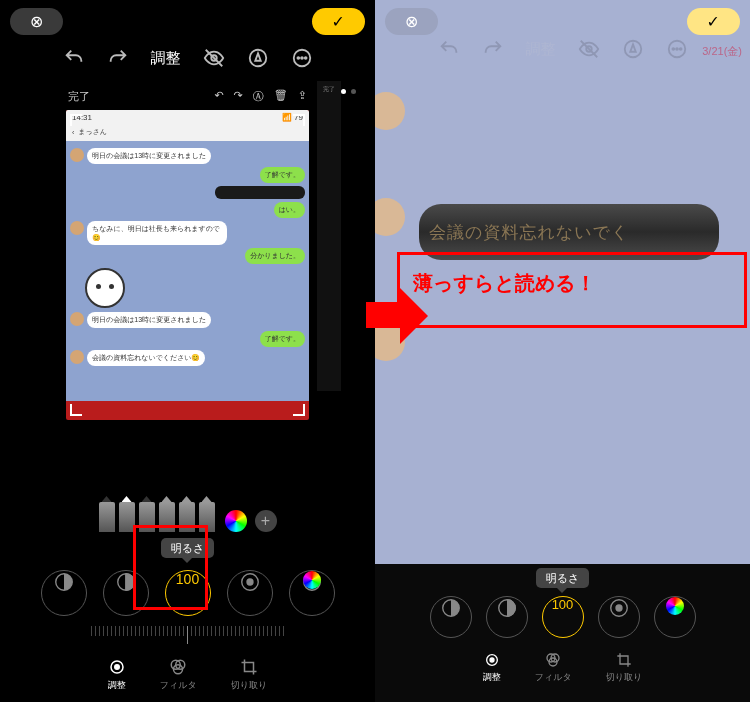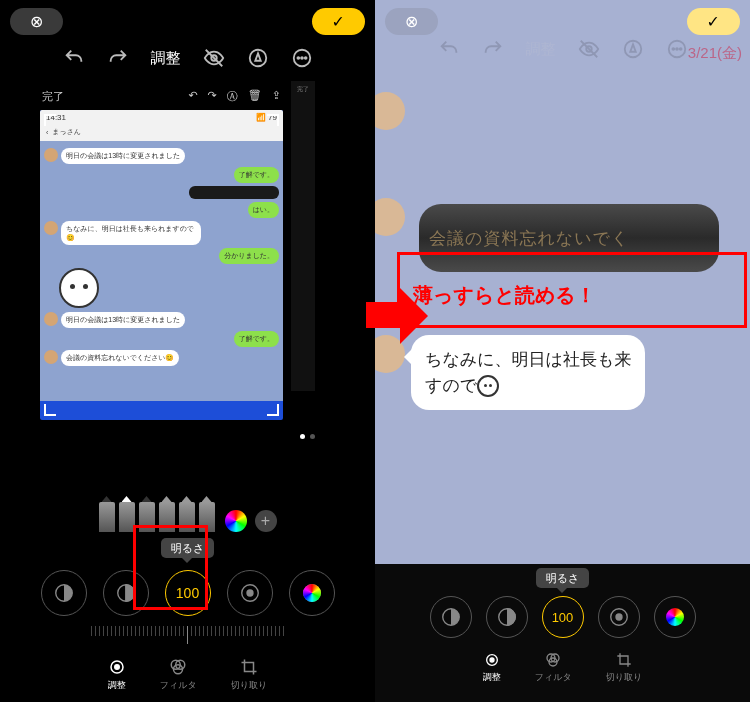--- a/index.html
+++ b/index.html
@@ -8,25 +8,25 @@
 .panel.left{width:375px;background:#000}
 .panel.right{width:375px;background:#a7b1d2;overflow:hidden}
 .topbar{display:flex;justify-content:space-between;padding:8px 10px}
 .pill{border-radius:20px;padding:4px 20px;display:flex;align-items:center;justify-content:center}
 .pill.gray{background:#3a3a3a}.pill.yellow{background:#ffca00;color:#000}
 .panel.right .pill.gray{background:#9ba3bf}.panel.right .pill.yellow{background:#ffe584}
 .toolbar{display:flex;align-items:center;justify-content:center;gap:22px;padding:4px 0 8px;color:#bbb}
 .toolbar .title{color:#fff;font-size:15px}
 .panel.right .toolbar{color:#8f97b4}.panel.right .toolbar .title{color:#aeb6d2}
 .iconbtn{width:22px;height:22px;display:flex;align-items:center;justify-content:center;cursor:pointer}
-.canvas{flex:1;display:flex;flex-direction:column;align-items:flex-end;justify-content:flex-start;padding:4px 60px 0}
+.canvas{flex:1;display:flex;flex-direction:row;align-items:flex-start;justify-content:flex-start;padding:4px 60px 0}
 .shot-outer{width:255px;background:#000;padding:6px;border-radius:2px}
 .shot-bar{display:flex;align-items:center;justify-content:space-between;color:#ccc;font-size:11px;padding:2px 2px 6px}
 .shot-bar .icons{display:flex;gap:10px}
-.shot{background:#1d4ed8;position:relative;height:310px;border-radius:2px;overflow:hidden;font-size:7px}
+.shot{background:#b91c1c;position:relative;height:310px;border-radius:2px;overflow:hidden;font-size:7px}
 .shot .status{display:flex;justify-content:space-between;padding:3px 6px;font-size:8px;color:#333;background:#f2f2f2}
 .shot .nav{display:flex;align-items:center;gap:4px;padding:2px 6px 4px;background:#f2f2f2;color:#444}
 .shot .chat{background:#8ea3cf;padding:4px;height:260px;position:relative}
 .msg{display:flex;margin:3px 0;gap:3px}
 .msg.r{justify-content:flex-end}
 .bub{background:#fff;border-radius:8px;padding:3px 5px;max-width:140px;font-size:7px;color:#333}
 .msg.r .bub{background:#8de04b}
 .av{width:14px;height:14px;border-radius:50%;background:#d4a574;flex-shrink:0}
 .sticker{width:40px;height:40px;background:#fff;border-radius:50%;border:2px solid #333;position:relative;margin:4px 0 4px 15px}
 .sticker::before,.sticker::after{content:"";position:absolute;width:5px;height:5px;background:#333;border-radius:50%;top:14px}
@@ -45,50 +45,50 @@
 .dots span.on{background:#fff}
 .pens{display:flex;align-items:flex-end;justify-content:center;gap:4px;padding:0 10px 6px;height:34px}
 .pen{width:16px;height:30px;background:linear-gradient(#999,#555);border-radius:2px 2px 0 0;position:relative}
 .pen::before{content:"";position:absolute;top:-6px;left:3px;width:10px;height:6px;background:#999;clip-path:polygon(50% 0,100% 100%,0 100%)}
 .pen.p1::before{background:#333}.pen.p2::before{background:#fff}.pen.p3::before{background:#333}
 .colorbtn{width:22px;height:22px;border-radius:50%;background:conic-gradient(red,yellow,lime,cyan,blue,magenta,red);margin-left:6px}
 .plusbtn{width:22px;height:22px;border-radius:50%;background:#444;color:#aaa;display:flex;align-items:center;justify-content:center;margin-left:4px}
 .tooltip{background:#444;color:#fff;font-size:11px;padding:4px 10px;border-radius:5px;position:relative;margin:0 auto}
 .tooltip::after{content:"";position:absolute;bottom:-5px;left:50%;transform:translateX(-50%);border:5px solid transparent;border-top-color:#444;border-bottom:0}
 .adjust-row{display:flex;justify-content:center;gap:16px;padding:14px 0 6px}
-.adial{width:46px;height:46px;border-radius:50%;border:1.5px solid #555;display:flex;align-items:center;justify-content:center;color:#888;cursor:pointer}
+.adial{width:46px;height:46px;border-radius:50%;border:1.5px solid #555;display:flex;align-items:flex-start;justify-content:center;color:#888;cursor:pointer}
 .adial.active{border-color:#ffca00;color:#ffca00}
 .adial svg{width:22px;height:22px}
 .slider{height:26px;display:flex;align-items:center;justify-content:center;position:relative;margin:0 20px}
 .ticks{display:flex;gap:3px}.ticks span{width:1px;height:10px;background:#444}
 .ticks span.mid{height:18px;background:#888}
 .bottom-tabs{display:flex;justify-content:center;gap:34px;padding:10px 0;font-size:9px;color:#888}
 .bottom-tabs .tab{display:flex;flex-direction:column;align-items:center;gap:3px;cursor:pointer}
 .bottom-tabs .tab.active{color:#fff}
 .redbox{position:absolute;border:3px solid #ff0000;pointer-events:none}
 .arrow{position:absolute;left:366px;top:280px;width:60px;height:70px;z-index:10}
 .arrow::before{content:"";position:absolute;left:0;top:22px;width:36px;height:26px;background:#ff0000}
 .arrow::after{content:"";position:absolute;left:34px;top:8px;border:28px solid transparent;border-left:28px solid #ff0000;border-right:0}
 
 .rchat{position:absolute;inset:0;background:#a7b1d2;padding-top:64px}
 .rmsg{display:flex;align-items:flex-start;gap:6px;margin:10px 0 18px;padding:0 4px}
 .rav{width:38px;height:38px;border-radius:50%;background:#d9b896;flex-shrink:0;margin-left:-12px}
 .rbub{background:#fff;border-radius:18px;padding:12px 14px;font-size:17px;color:#222;line-height:1.5;position:relative}
 .rbub::before{content:"";position:absolute;left:-7px;top:14px;border:8px solid transparent;border-right-color:#fff;border-left:0}
-.rscrib{background:linear-gradient(#4a4a4a,#2a2a2a,#4a4a4a);height:68px;border-radius:22px;width:300px;position:relative;margin-left:8px;margin-top:6px;display:flex;align-items:center;padding-left:10px}
+.rscrib{background:linear-gradient(#4a4a4a,#2a2a2a,#4a4a4a);height:56px;border-radius:22px;width:300px;position:relative;margin-left:8px;margin-top:6px;display:flex;align-items:center;padding-left:10px}
 .rscrib span{color:#8a7654;font-size:17px;letter-spacing:1px}
 .caption{color:#ff0000;font-weight:bold;font-size:20px;margin:10px 0 10px 38px}
 .emoji{display:inline-block;width:22px;height:22px;border:2px solid #333;border-radius:50%;background:#fff;vertical-align:middle;position:relative}
 .emoji::before,.emoji::after{content:"";position:absolute;width:3px;height:3px;background:#333;border-radius:50%;top:7px}
 .emoji::before{left:5px}.emoji::after{right:5px}
 .right-bottom{position:absolute;left:0;right:0;bottom:0;background:#0a0a0a;padding:4px 0 8px}
 .panel.right .adjust-row{gap:14px;padding:10px 0 4px}
 .panel.right .adial{width:42px;height:42px}
 .panel.right .tooltip{margin-bottom:-2px}
-.rdate{position:absolute;top:44px;right:8px;color:#b68;font-size:15px}
+.rdate{position:absolute;top:44px;right:8px;color:#b68;font-size:11px}
 </style>
 </head>
 <body>
 
 <div class="panel left">
   <div class="topbar">
     <div class="pill gray">
         <span>⊗</span>
       </div>
     <div class="pill yellow">
@@ -387,21 +387,20 @@
       <div class="rscrib">
           <span>会議の資料忘れないでく</span>
         </div>
     </div>
     <div class="redbox" style="left:22px;top:252px;width:350px;height:76px"></div>
     <div class="caption">薄っすらと読める！</div>
 
     <div style="height:6px"></div>
     <div class="rmsg">
         <div class="rav"></div>
-        <div class="rbub"><span>ちなみに、明日は社長も来</span><br><span>すので</span><span class="emoji"></span></div>
       </div>
   </div>
 
   <div class="right-bottom">
     <div style="text-align:center"><span class="tooltip">明るさ</span></div>
     <div class="adjust-row">
       <div class="adial">
           <svg viewBox="0 0 24 24" fill="currentColor">
             <circle cx="12" cy="12" r="9" fill="none" stroke="currentColor" stroke-width="1.5"></circle>
             <path d="M12 3a9 9 0 010 18z"></path>

